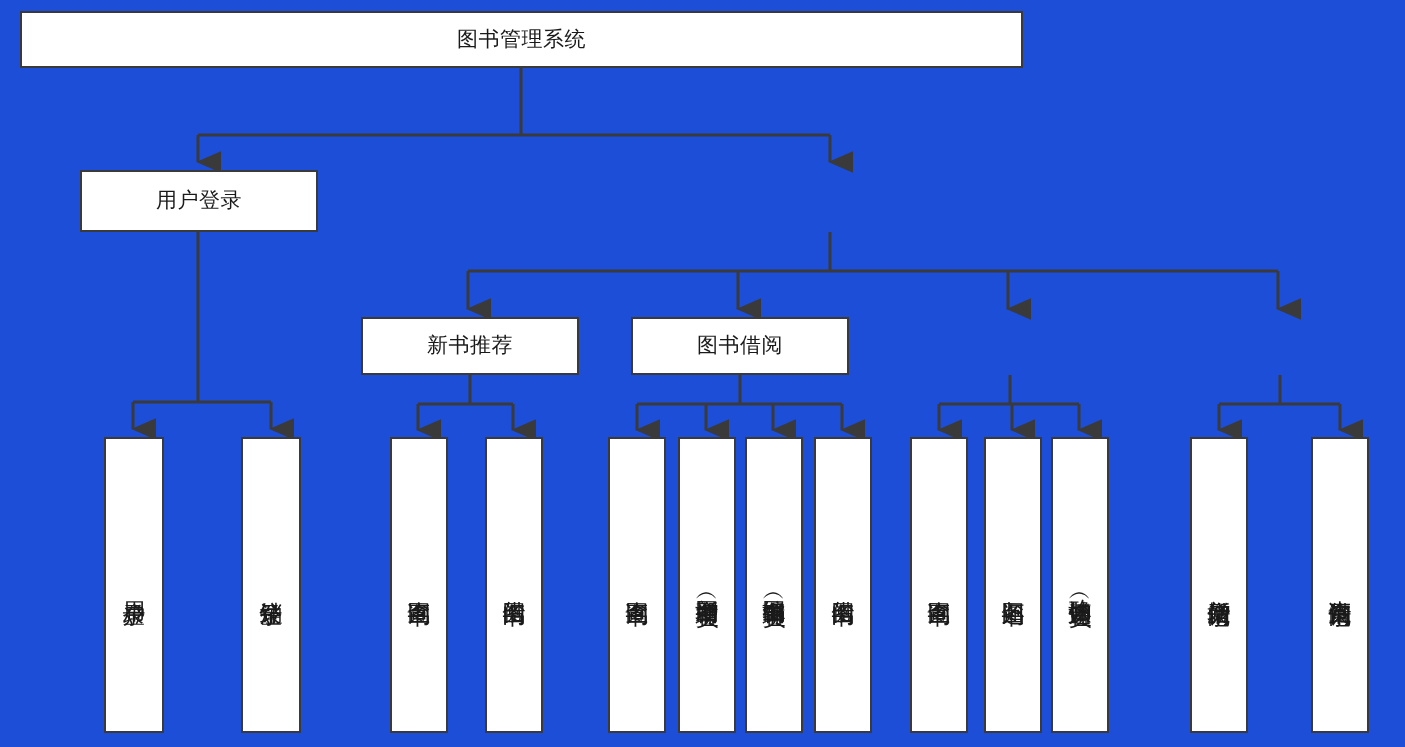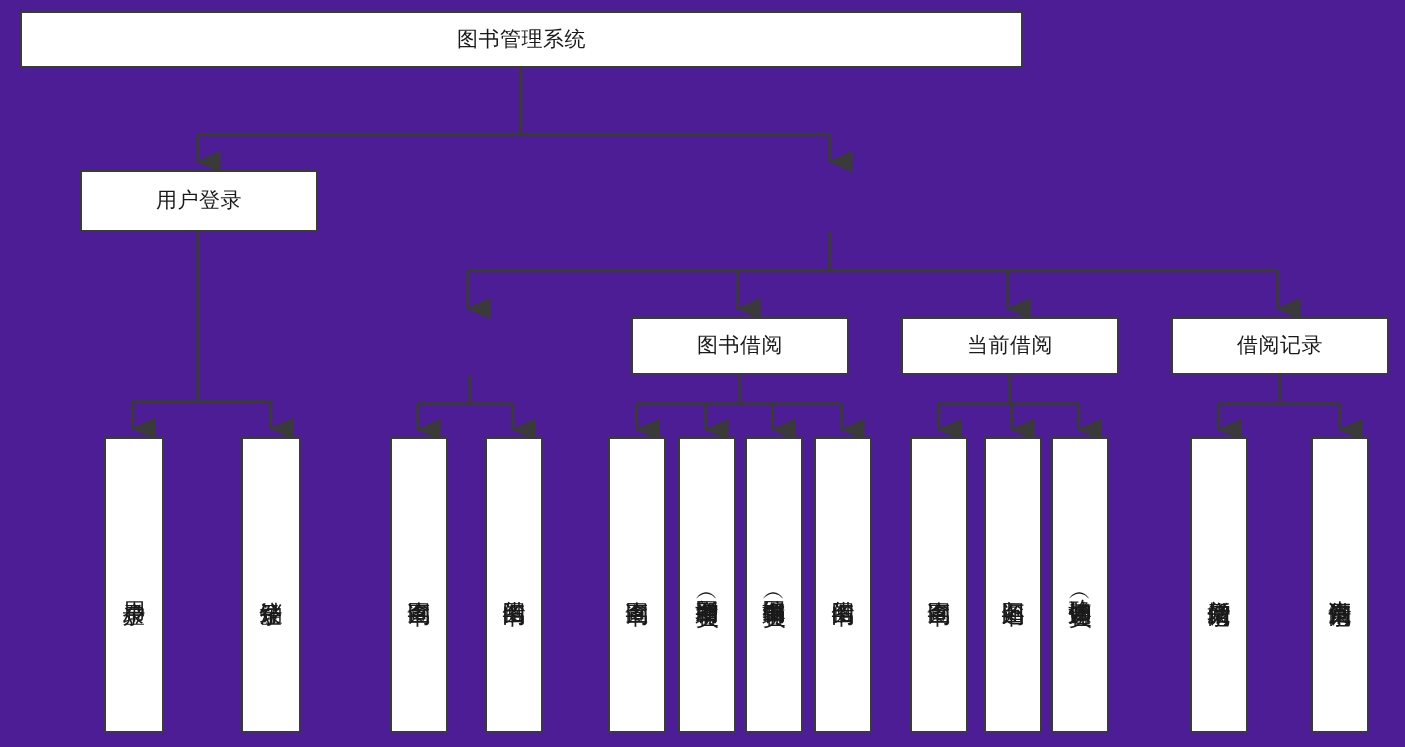--- a/index.html
+++ b/index.html
@@ -7,21 +7,21 @@
     padding: 0;
     background: #ffffff;
   }
   body {
     font-family: "DejaVu Sans", "Liberation Sans", sans-serif;
   }
   #canvas {
     position: relative;
     width: 1405px;
     height: 747px;
-    background: #4c1d95;
+    background: #1d4ed8;
     overflow: hidden;
   }
   #diagram-svg {
     position: absolute;
     left: 0;
     top: 0;
     width: 1405px;
     height: 747px;
   }
   .node-box {
@@ -128,28 +128,25 @@
   </svg>
 
   <div class="node-box horizontal" style="left:20px; top:11px; width:1003px; height:57px;">
     <span class="node-label">图书管理系统</span>
   </div>
 
   <div class="node-box horizontal" style="left:80px; top:170px; width:238px; height:62px;">
     <span class="node-label">用户登录</span>
   </div>
 
+  <div class="node-box horizontal" style="left:361px; top:317px; width:218px; height:58px;">
+    <span class="node-label">新书推荐</span>
+  </div>
   <div class="node-box horizontal" style="left:631px; top:317px; width:218px; height:58px;">
     <span class="node-label">图书借阅</span>
-  </div>
-  <div class="node-box horizontal" style="left:901px; top:317px; width:218px; height:58px;">
-    <span class="node-label">当前借阅</span>
-  </div>
-  <div class="node-box horizontal" style="left:1171px; top:317px; width:218px; height:58px;">
-    <span class="node-label">借阅记录</span>
   </div>
 
   <div class="node-box vertical" style="left:104px; top:437px; width:60px; height:296px;">
     <span class="node-label">用户登录</span>
   </div>
   <div class="node-box vertical" style="left:241px; top:437px; width:60px; height:296px;">
     <span class="node-label">注销登录</span>
   </div>
 
   <div class="node-box vertical" style="left:390px; top:437px; width:58px; height:296px;">

